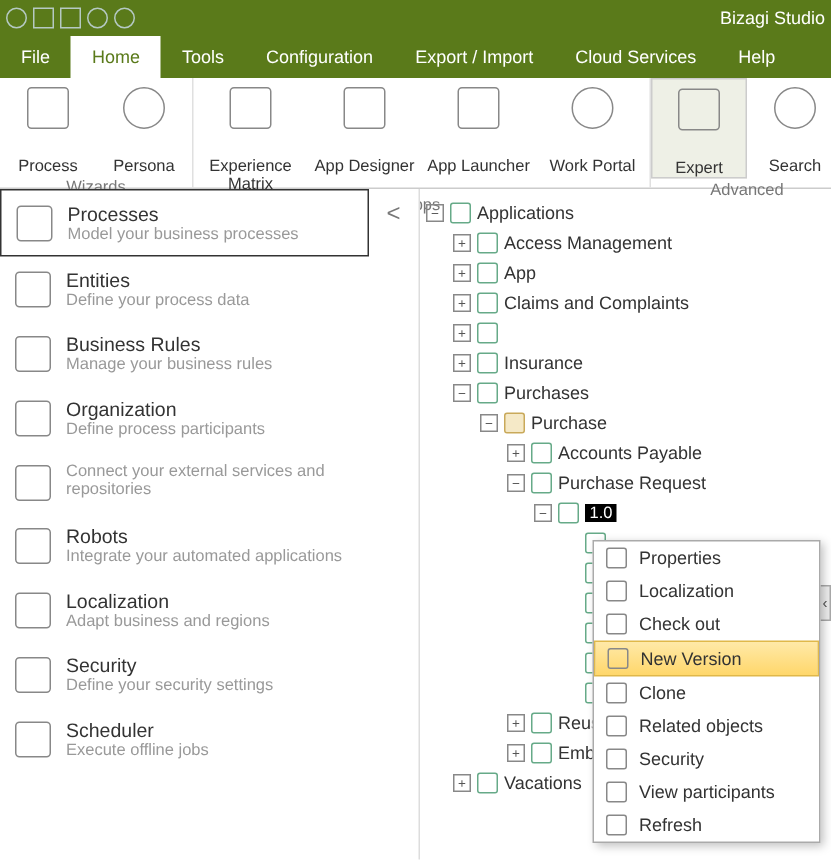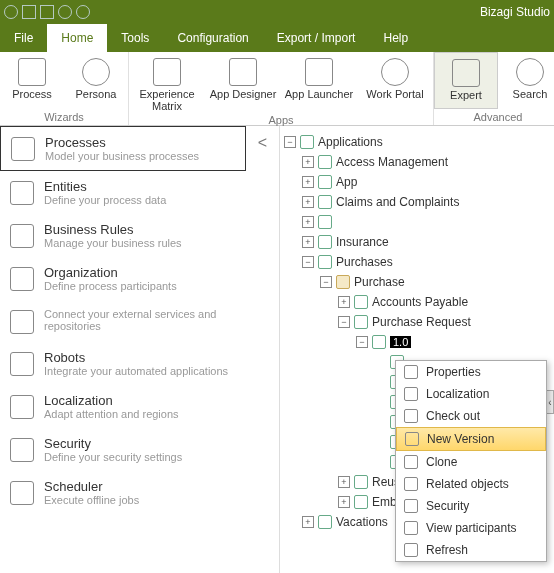--- a/index.html
+++ b/index.html
@@ -8,21 +8,21 @@
   .titlebar .left { display: flex; gap: 4px; align-items: center; }
   .titlebar .ticon { width: 14px; height: 14px; border: 1px solid #cde; opacity: .8; }
   .titlebar .tcircle { width: 14px; height: 14px; border: 1px solid #cde; border-radius: 50%; opacity: .8; }
   .titlebar .title { font-size: 12px; }
   .menubar { background: #5a7a1a; height: 28px; display: flex; align-items: stretch; color: #fff; }
   .menuitem { padding: 0 14px; display: flex; align-items: center; font-size: 12px; cursor: pointer; }
   .menuitem.active { background: #fff; color: #5a7a1a; }
   .ribbon { background: #fff; height: 74px; display: flex; border-bottom: 1px solid #ccc; }
   .ribbon-group { border-right: 1px solid #e0e0e0; display: flex; flex-direction: column; }
   .ribbon-items { display: flex; flex: 1; }
-  .ribbon-btn { width: 64px; display: flex; flex-direction: column; align-items: center; justify-content: flex-start; padding-top: 6px; gap: 2px; cursor: pointer; }
+  .ribbon-btn { width: 64px; display: flex; flex-direction: column; align-items: center; justify-content: flex-start; padding-top: 6px; gap: 19px; cursor: pointer; }
   .ribbon-btn.wide { width: 76px; }
   .ribbon-btn.active { background: #eef0e6; border: 1px solid #ccc; }
   .ribbon-btn .ricon { width: 28px; height: 28px; border: 1.5px solid #888; border-radius: 3px; }
   .ribbon-btn .ricon.circle { border-radius: 50%; }
   .ribbon-btn .rlabel { font-size: 11px; text-align: center; line-height: 1.1; }
   .ribbon-group .rgroup-label { text-align: center; font-size: 11px; color: #777; padding: 2px 0; }
   .body { display: flex; height: calc(573px - 22px - 28px - 74px); }
   .sidebar { width: 280px; border-right: 1px solid #ddd; background: #fff; display: flex; }
   .nav { flex: 1; overflow: hidden; }
   .navitem { display: flex; gap: 10px; padding: 8px 10px; cursor: pointer; }
@@ -58,20 +58,21 @@
   </div>
   <div class="title">Bizagi Studio</div>
 </div>
 
 <div class="menubar" id="menubar">
     <div class="menuitem">File</div>
     <div class="menuitem active">Home</div>
     <div class="menuitem">Tools</div>
     <div class="menuitem">Configuration</div>
     <div class="menuitem">Export / Import</div>
+    <div class="menuitem">Cloud Services</div>
     <div class="menuitem">Help</div>
   </div>
 
 <div class="ribbon" id="ribbon">
     <div class="ribbon-group">
       <div class="ribbon-items">
         <div class="ribbon-btn">
           <div class="ricon"></div>
           <div class="rlabel">Process</div>
         </div>
@@ -160,21 +161,21 @@
           <div class="nicon"></div>
           <div>
             <div class="ntitle">Robots</div>
             <div class="ndesc">Integrate your automated applications</div>
           </div>
         </div>
         <div class="navitem">
           <div class="nicon"></div>
           <div>
             <div class="ntitle">Localization</div>
-            <div class="ndesc">Adapt attention and regions</div>
+            <div class="ndesc">Adapt business and regions</div>
           </div>
         </div>
         <div class="navitem">
           <div class="nicon"></div>
           <div>
             <div class="ntitle">Security</div>
             <div class="ndesc">Define your security settings</div>
           </div>
         </div>
         <div class="navitem">

